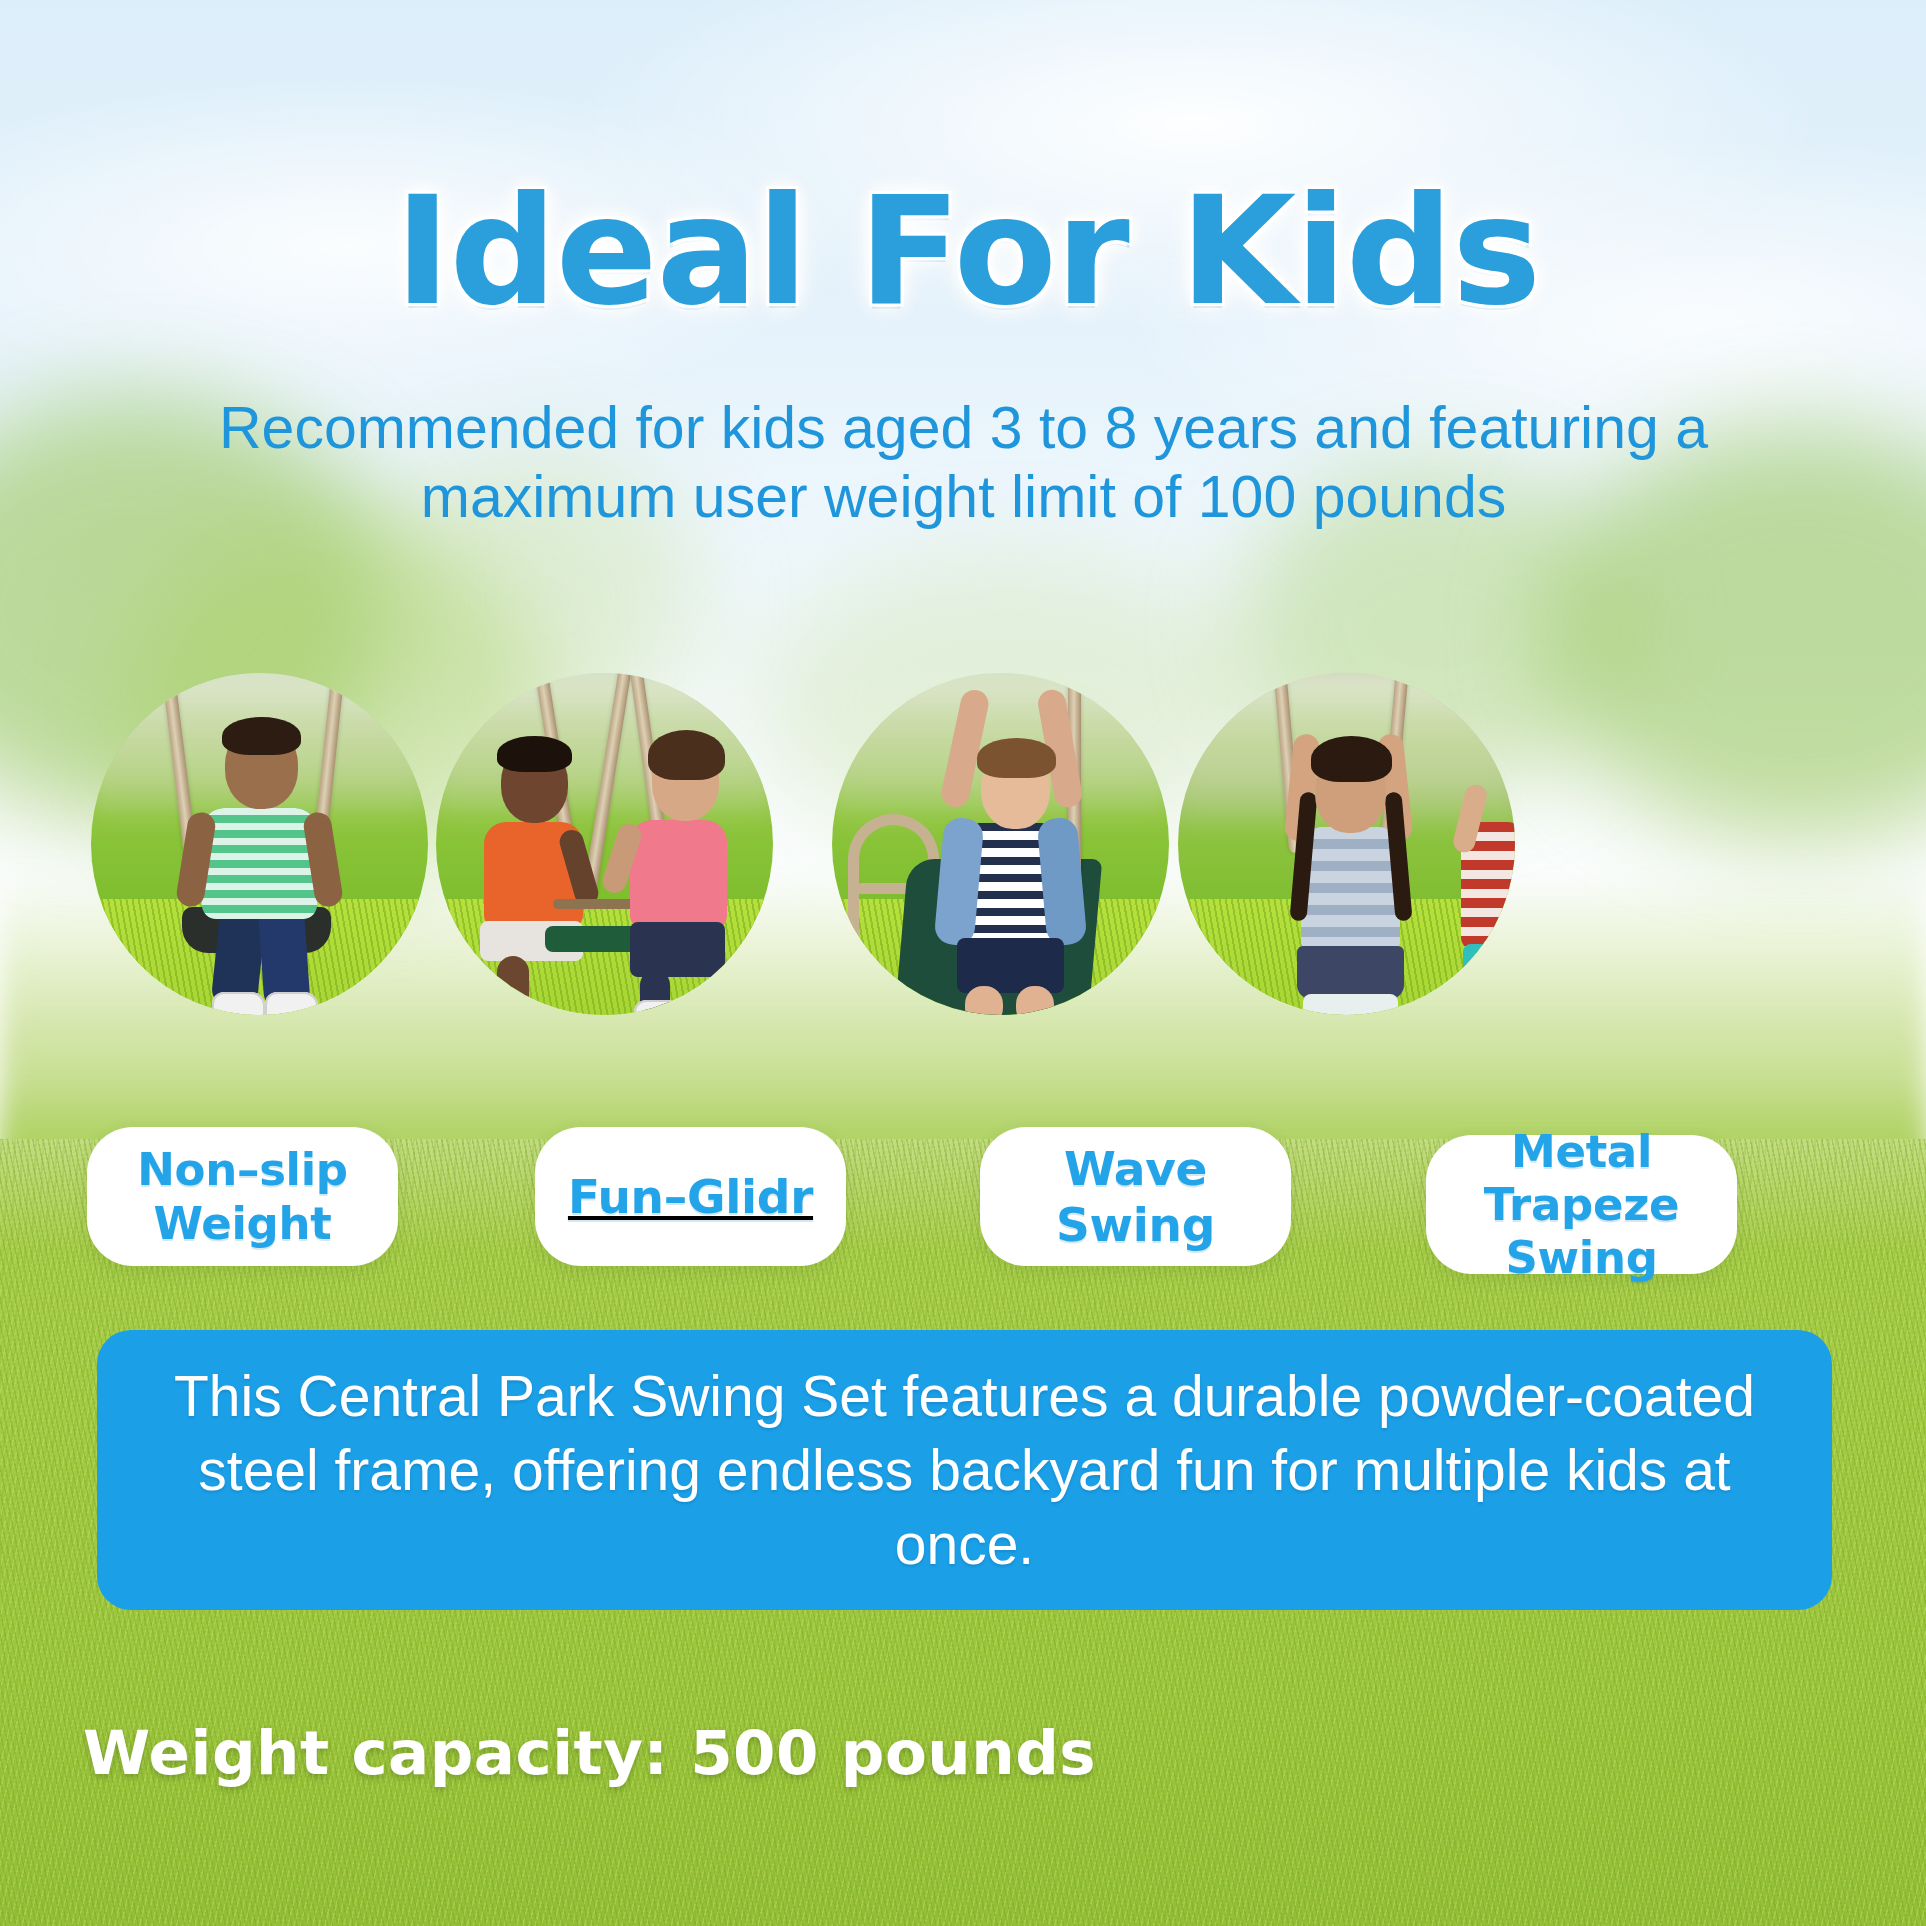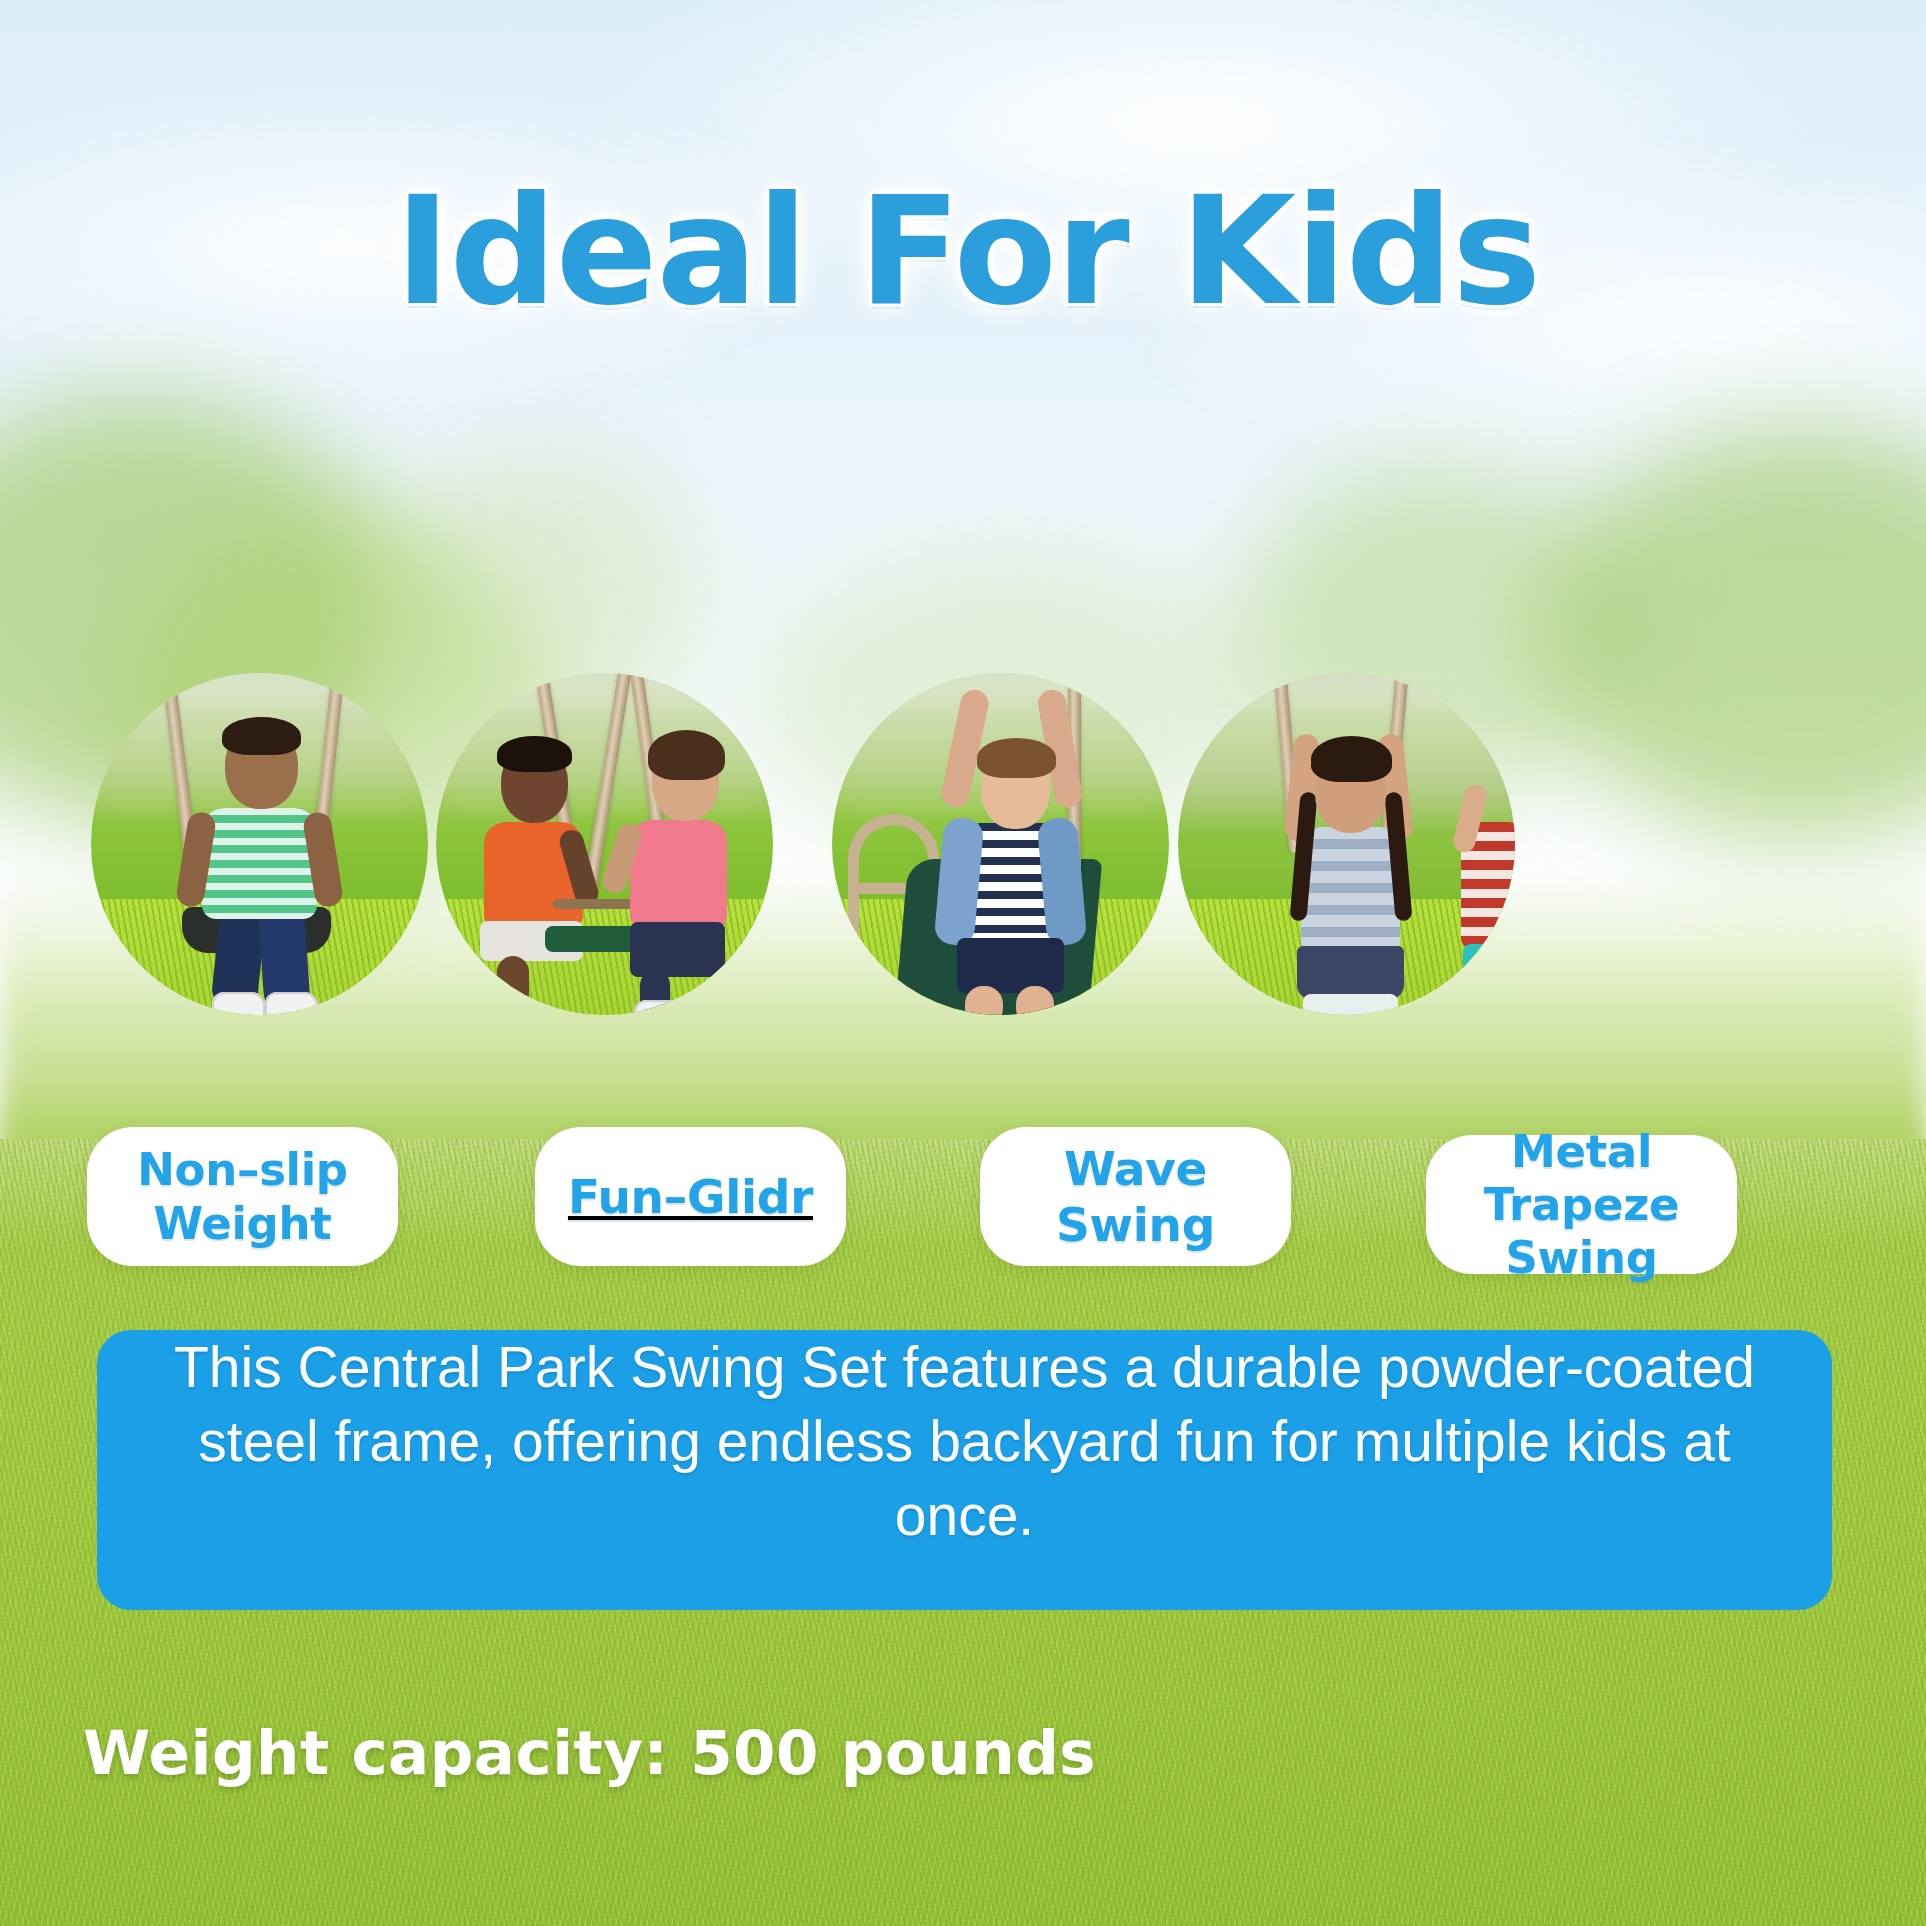--- a/index.html
+++ b/index.html
@@ -141,21 +141,21 @@
     font-family:"DejaVu Sans", sans-serif; letter-spacing:-0.3px;
     text-shadow:0 2px 0 rgba(20,120,180,.18);
   }
   .p1 { left:87px; }  .p2 { left:535px;text-decoration:underline; } .p3 { left:980px; } .p4 { left:1426px;margin-top:8px; }
   .p2 span, .p3 span { font-size:47px; }
 
   
   .banner {
     position:absolute; left:97px; top:1330px; width:1735px; height:280px;
     background:#1ba0e8; border-radius:34px;
-    display:flex; justify-content:center;
+    display:flex; align-items:center; justify-content:center;
     padding:0 59px;
   }
   .banner p {
     color:#ffffff; text-align:center;
     font-size:57px; line-height:1.30; font-weight:400;
     font-family:"Liberation Sans", sans-serif;
     text-shadow:0 2px 3px rgba(0,70,120,.22);
   }
 
   
@@ -179,20 +179,21 @@
   <div class="tree t3"></div>
   <div class="grass-soft"></div>
   <div class="grass-top-fade"></div>
   <div class="grass"></div>
 </div>
 
 <div id="content">
 
   <h1 class="title">Ideal For Kids</h1>
 
+  <p class="subtitle">Recommended for kids aged 3 to 8 years and featuring a maximum user weight limit of 100 pounds</p>
 
   <div class="circles">
 
     <div class="circle c1">
       <div class="scene">
         <div class="bgfield blurTop"></div>
         <div class="turf"></div>
         <div class="rope" style="left:83px;  top:-4px; height:208px; transform:rotate(-7deg);"></div>
         <div class="rope" style="left:230px; top:-4px; height:208px; transform:rotate(6deg);"></div>
 

